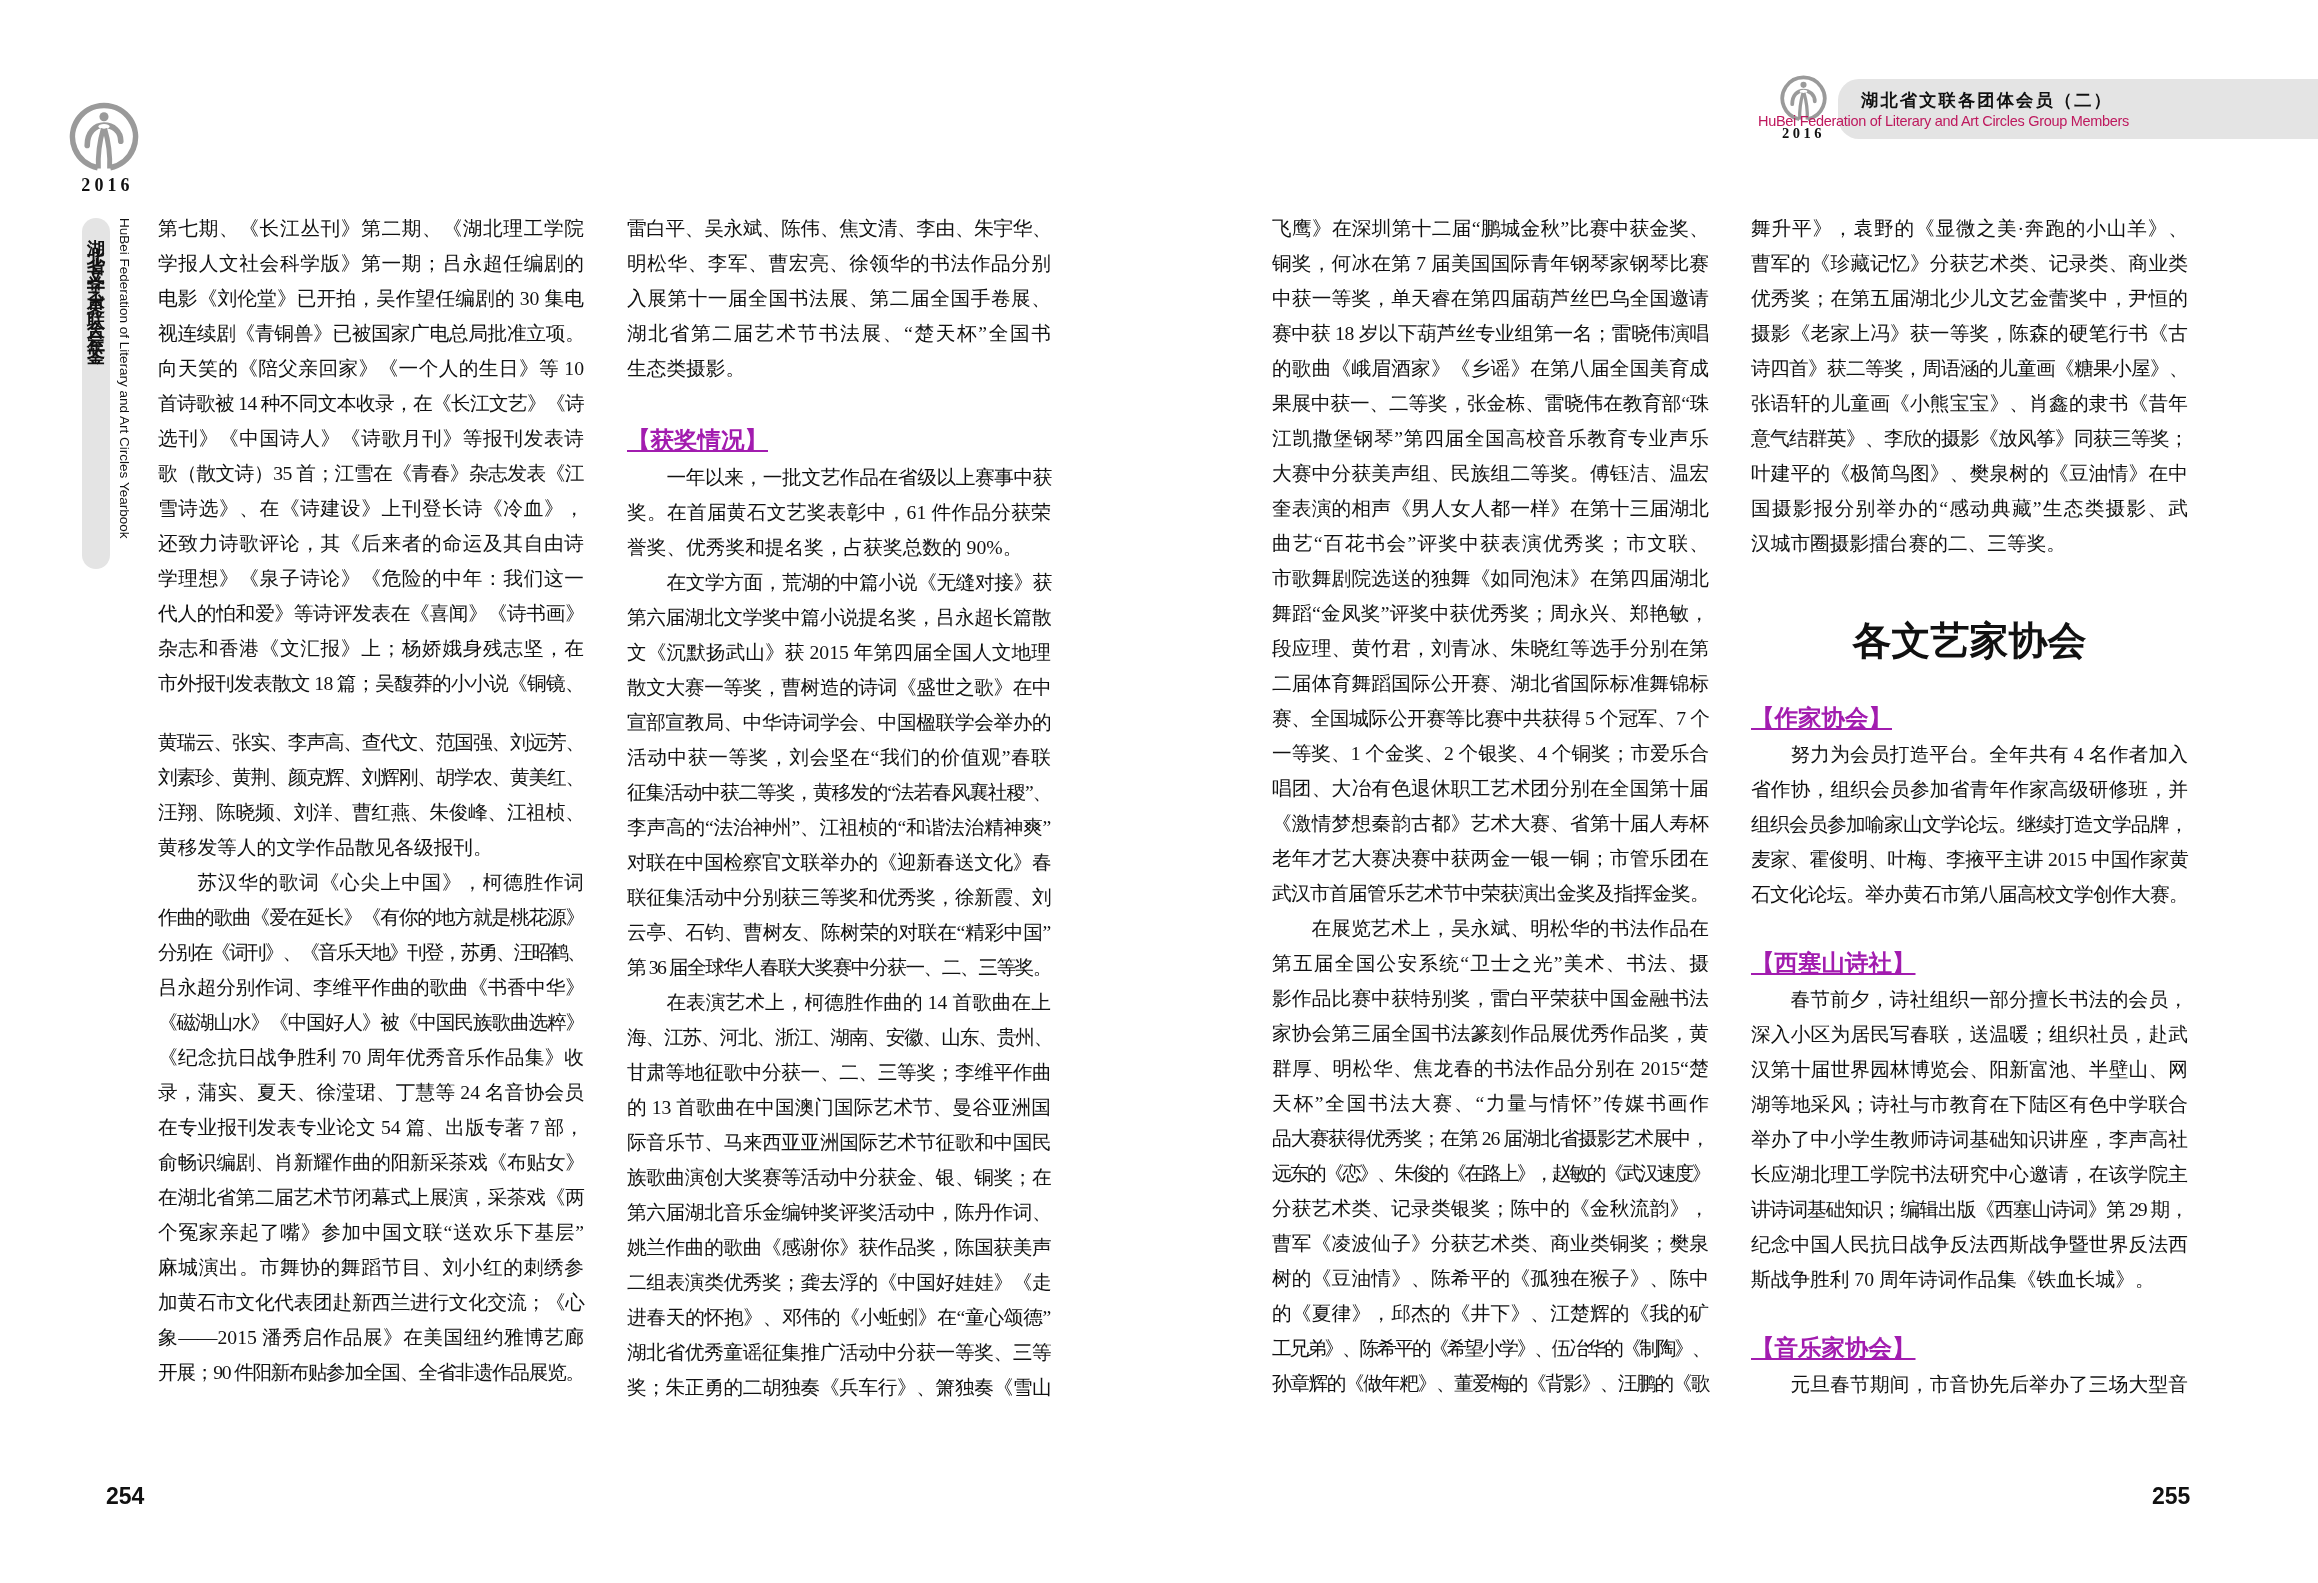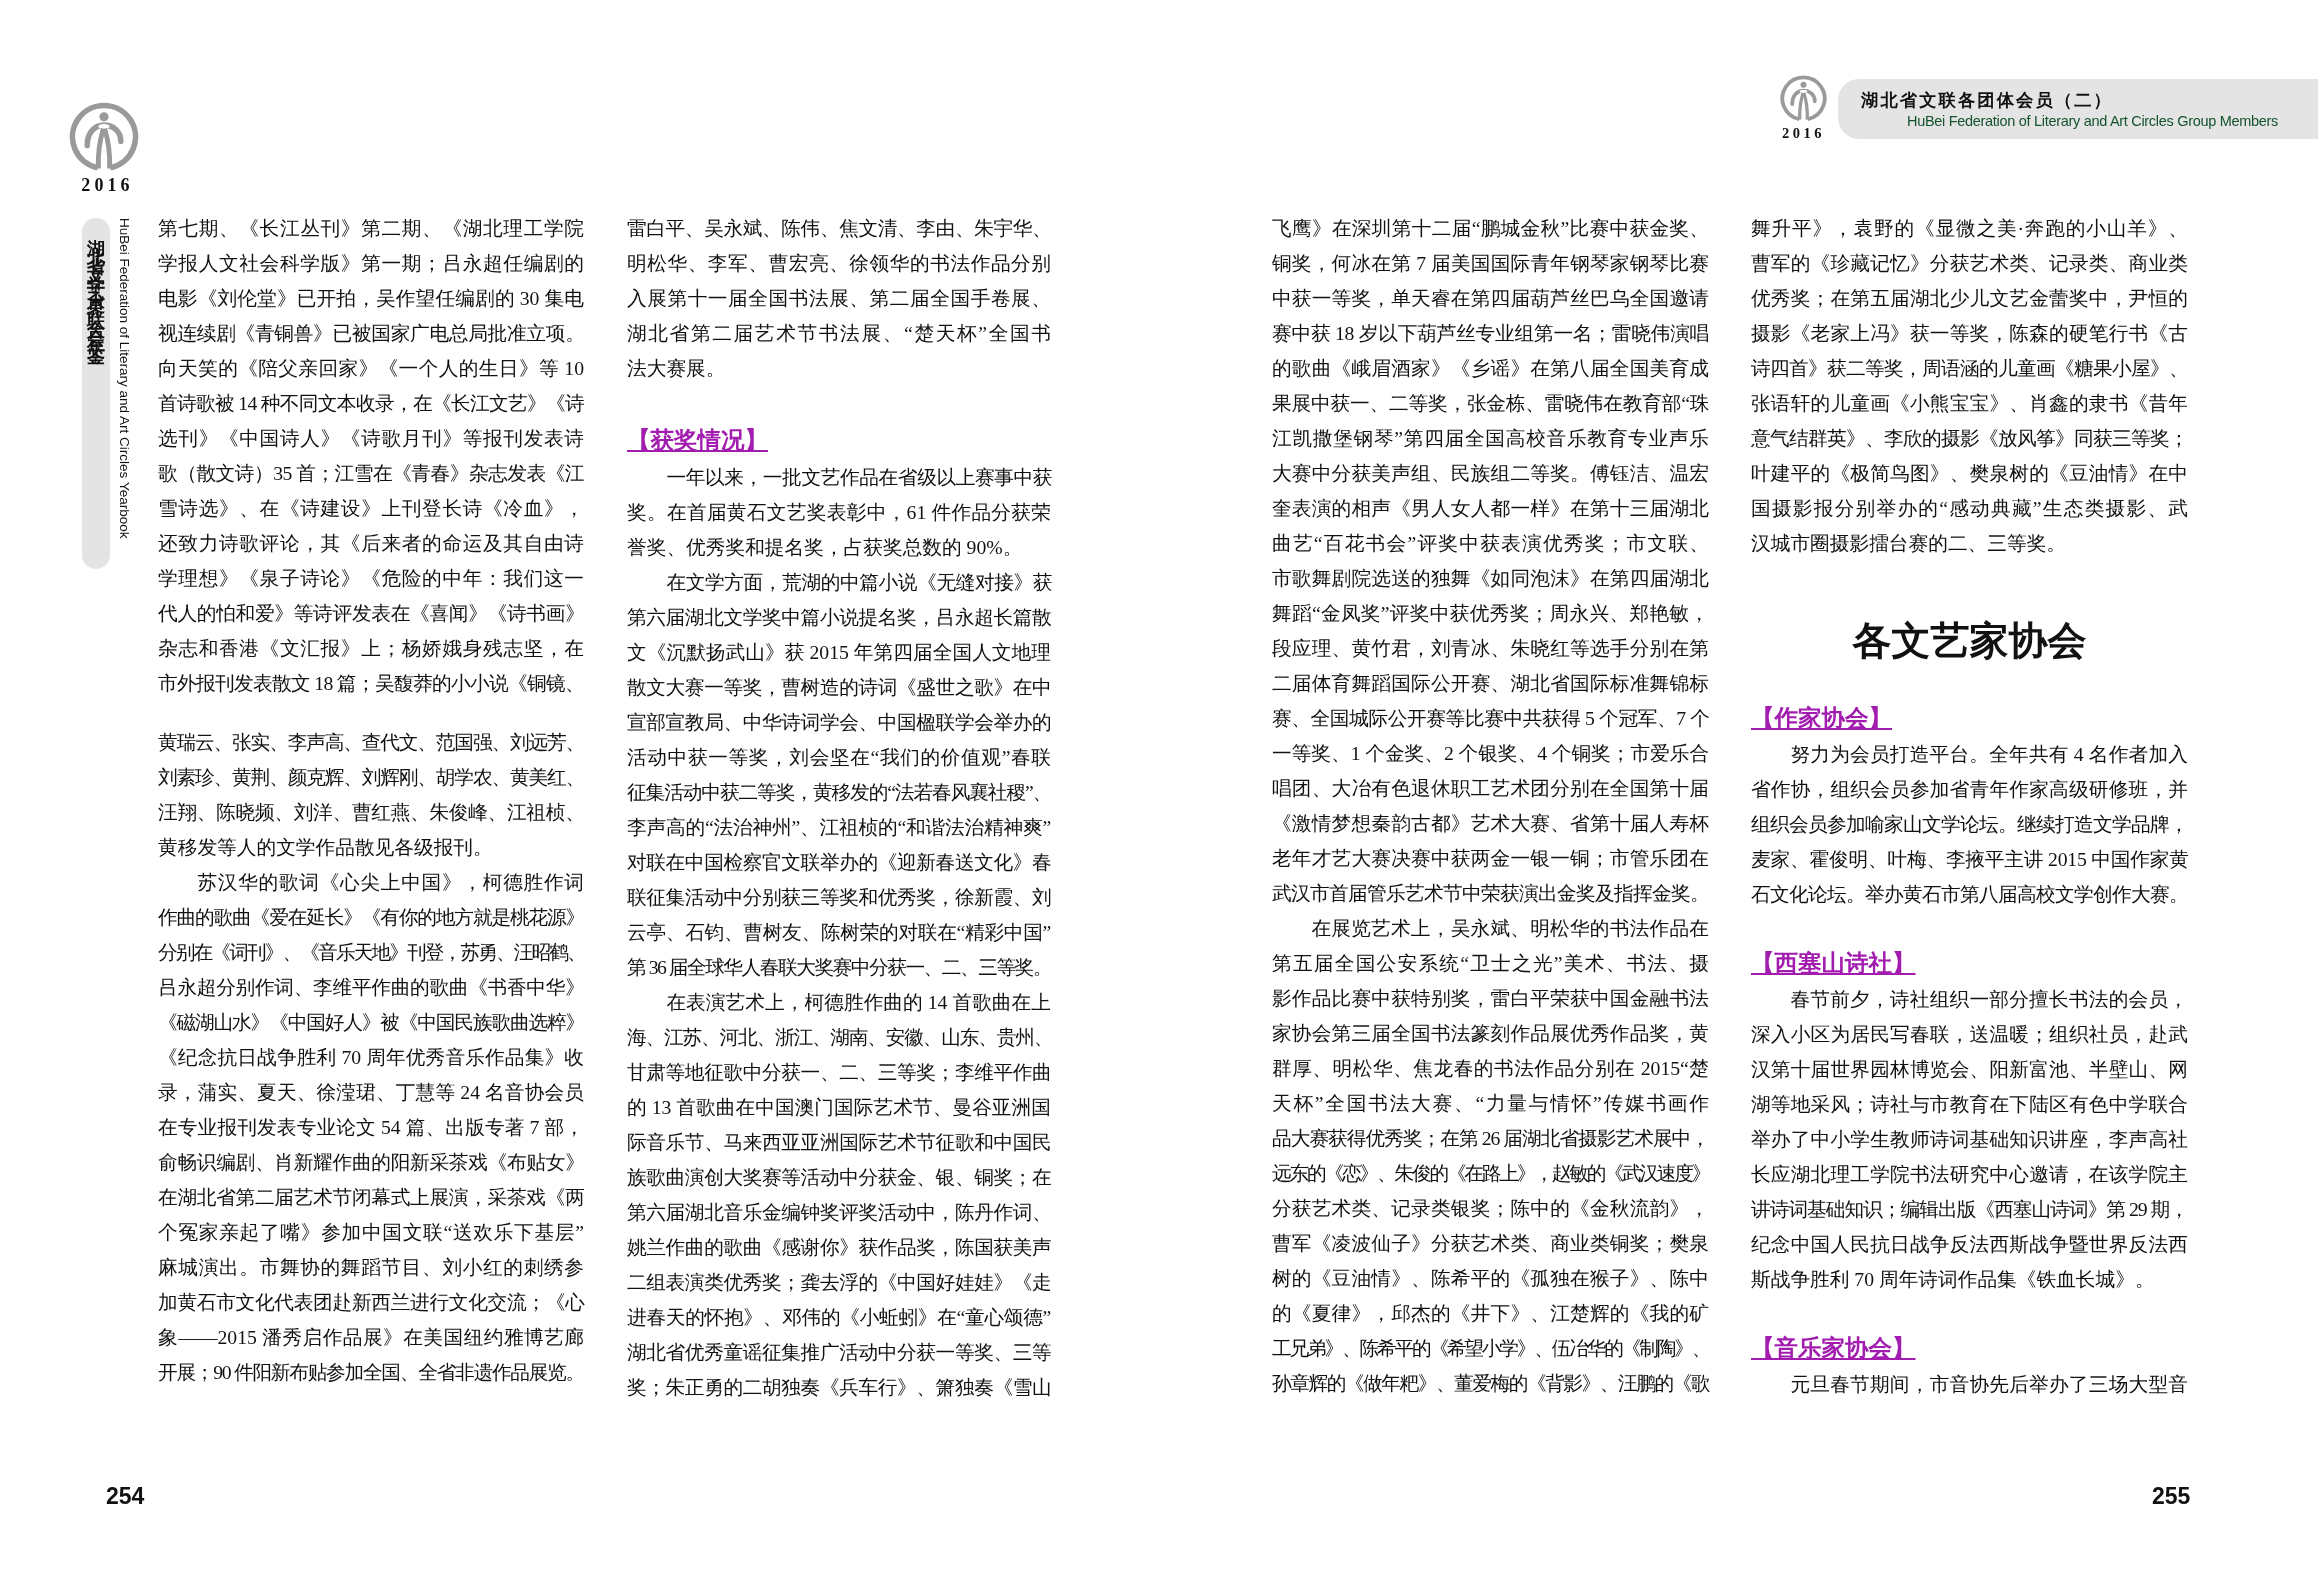--- a/index.html
+++ b/index.html
@@ -50,23 +50,23 @@
     .hdr-band {
       left: 1838px; top: 79px; width: 480px; height: 60px;
       background: #e4e4e4; border-radius: 21px 0 0 21px;
     }
     .hdr-title {
       left: 1861px; top: 90px; white-space: nowrap;
       font: 700 17.3px/21px "Liberation Serif", "DejaVu Serif", serif;
       letter-spacing: 2.1px; color: #111;
     }
     .hdr-en {
-      left: 1907px; top: 113px; white-space: nowrap;
+      left: 1758px; top: 113px; white-space: nowrap;
       font: 400 14.5px/16.6px "Liberation Sans", "DejaVu Sans", sans-serif;
-      letter-spacing: -0.3px; color: #14532d;
+      letter-spacing: -0.3px; color: #be185d;
     }
 
     
     .col { position: absolute; }
     .c1 { left: 158px; width: 426px; }
     .c2 { left: 627px; width: 424px; }
     .c3 { left: 1272px; width: 437px; }
     .c4 { left: 1751px; width: 437px; }
 
     .ln {
@@ -160,21 +160,21 @@
         <div class="ln" style="letter-spacing: -1.3px;">开展；90 件阳新布贴参加全国、全省非遗作品展览。</div>
       </div>
     </div>
 
   <div class="col c2" style="top:211px;">
       <div class="para">
         <div class="ln" style="letter-spacing: -0.4px;">雷白平、吴永斌、陈伟、焦文清、李由、朱宇华、</div>
         <div class="ln">明松华、李军、曹宏亮、徐领华的书法作品分别</div>
         <div class="ln">入展第十一届全国书法展、第二届全国手卷展、</div>
         <div class="ln">湖北省第二届艺术节书法展、“楚天杯”全国书</div>
-        <div class="ln short">法大赛展。</div>
+        <div class="ln short">生态类摄影。</div>
       </div>
     </div>
   <div class="col c2 sec-h" style="top:423px;">【获奖情况】</div>
   <div class="col c2" style="top:460px;">
       <div class="para">
         <div class="ln ind" style="letter-spacing: -0.4px;">一年以来，一批文艺作品在省级以上赛事中获</div>
         <div class="ln">奖。在首届黄石文艺奖表彰中，61 件作品分获荣</div>
         <div class="ln short">誉奖、优秀奖和提名奖，占获奖总数的 90%。</div>
       </div>
       <div class="para">

